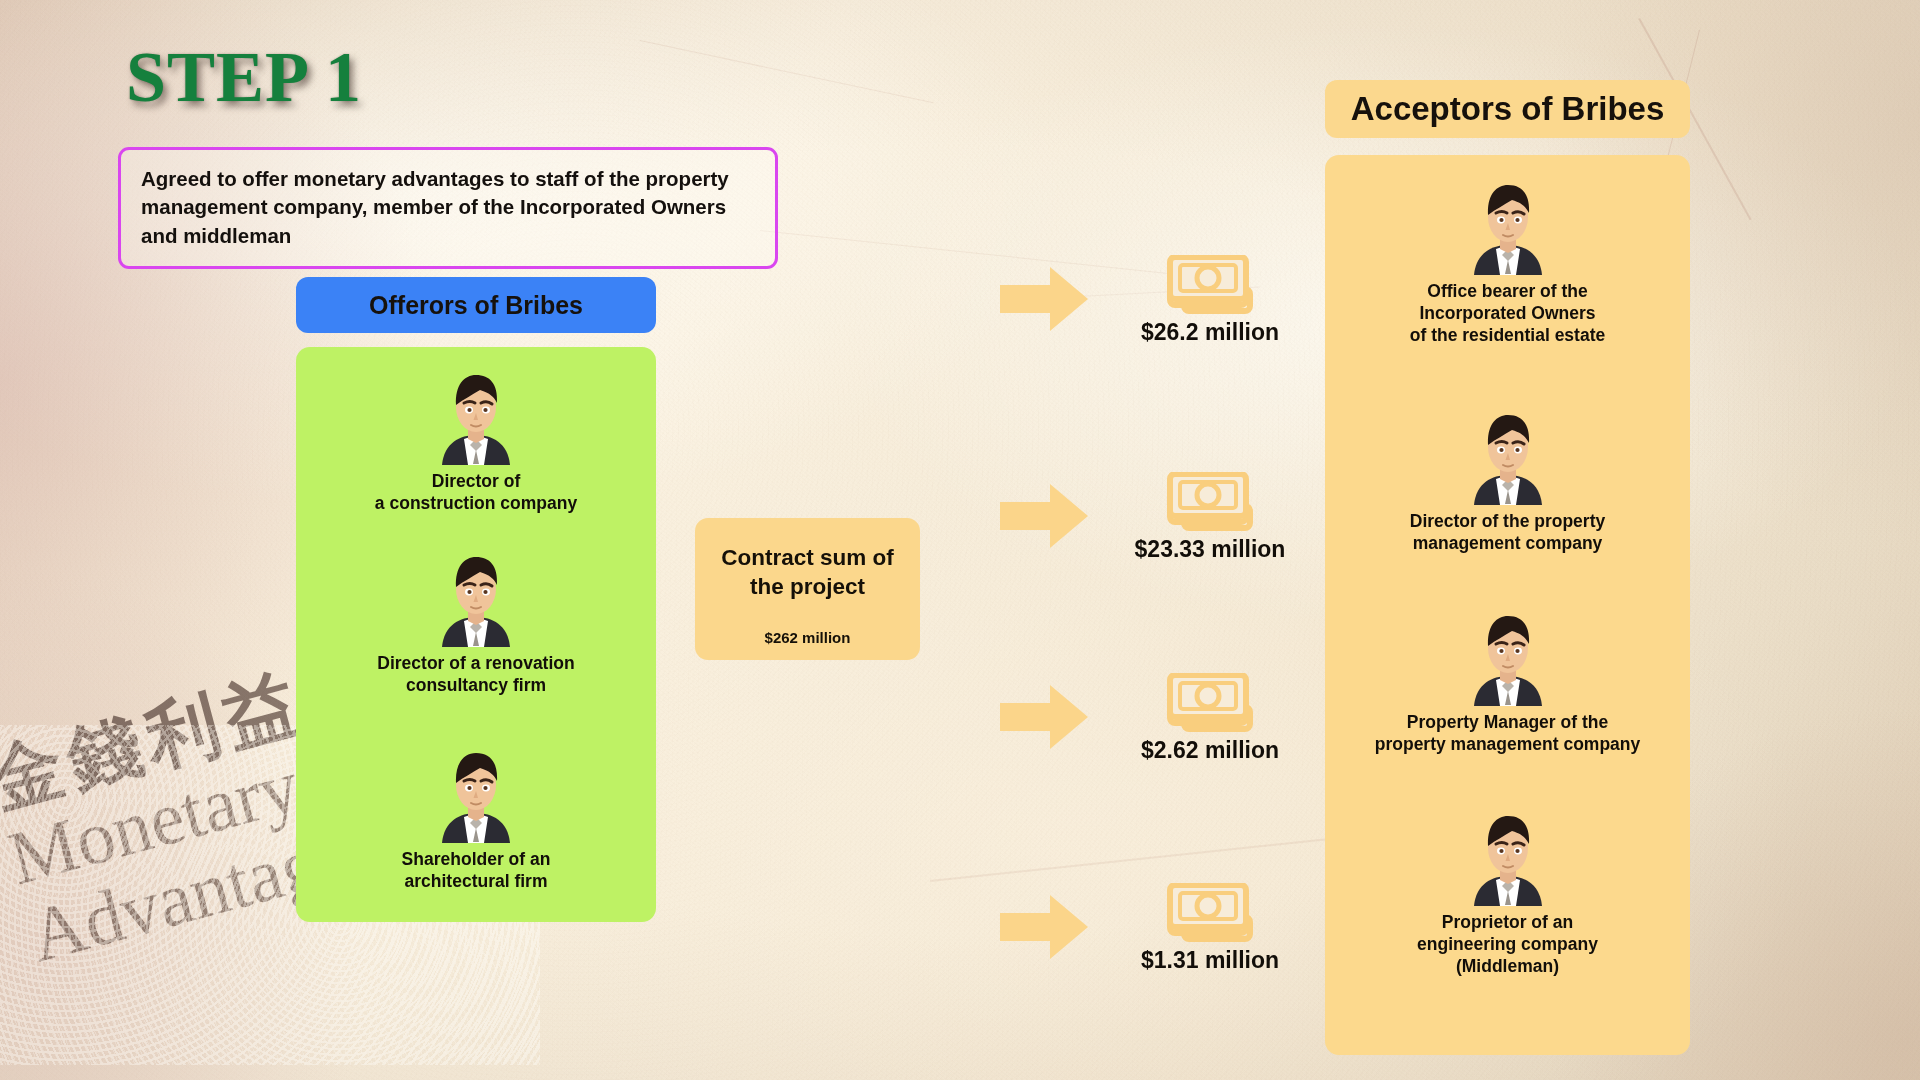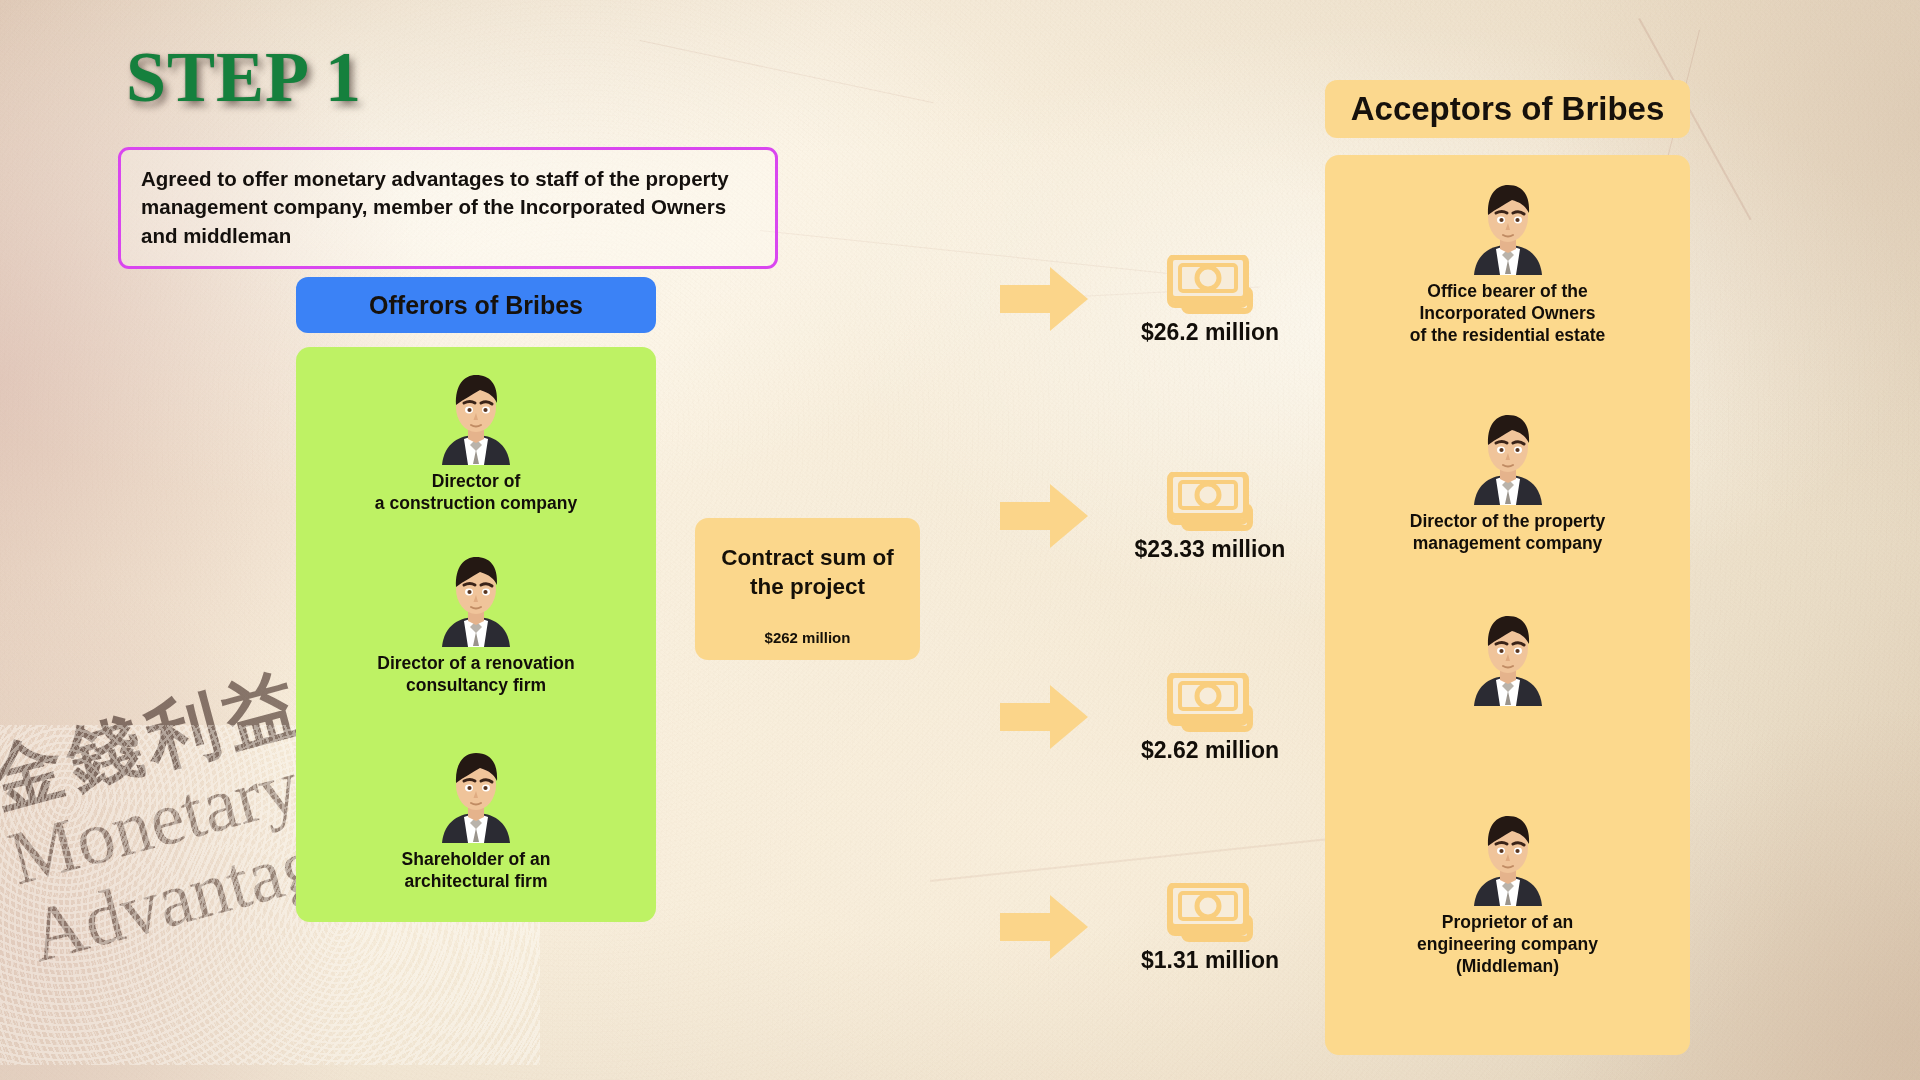--- a/index.html
+++ b/index.html
@@ -345,20 +345,22 @@
         <path d="M22 36 C21 16 30 6 42 6 C56 6 64 15 63 34 C60 28 56 24 46 21 C38 26 30 30 22 36 Z" fill="#241813"></path>
         <path d="M30 34 q6 -3 11 0" stroke="#3a2318" stroke-width="3" fill="none" stroke-linecap="round"></path>
         <path d="M47 34 q6 -3 11 1" stroke="#3a2318" stroke-width="3" fill="none" stroke-linecap="round"></path>
         <ellipse cx="35" cy="41" rx="4" ry="3.4" fill="#ffffff"></ellipse>
         <ellipse cx="52" cy="41" rx="4" ry="3.4" fill="#ffffff"></ellipse>
         <circle cx="35.5" cy="41" r="2.1" fill="#5a3620"></circle>
         <circle cx="51.5" cy="41" r="2.1" fill="#5a3620"></circle>
         <path d="M42 44 L39.5 51 L44 51 Z" fill="#e0ac82"></path>
         <path d="M37 56 q5 3 10 0" stroke="#c08b63" stroke-width="2" fill="none" stroke-linecap="round"></path>
       </svg>
+      <div class="label">Property Manager of the
+property management company</div>
     </div>
 
     <div class="person" style="top:655px;">
       <svg class="avatar" width="84" height="96" viewBox="0 0 84 96">
         <path d="M8 96 C10 74 26 66 42 66 C58 66 74 74 76 96 Z" fill="#2b2b33"></path>
         <path d="M42 66 L30 70 L34 96 L50 96 L54 70 Z" fill="#ffffff"></path>
         <path d="M42 70 L36 76 L42 82 L48 76 Z" fill="#b9b3ab"></path>
         <path d="M42 81 L39 95 L45 95 Z" fill="#9a948c"></path>
         <path d="M34 56 L34 70 L42 74 L50 70 L50 56 Z" fill="#e5b38c"></path>
         <ellipse cx="42" cy="38" rx="20" ry="25" fill="#f0c49a"></ellipse>

